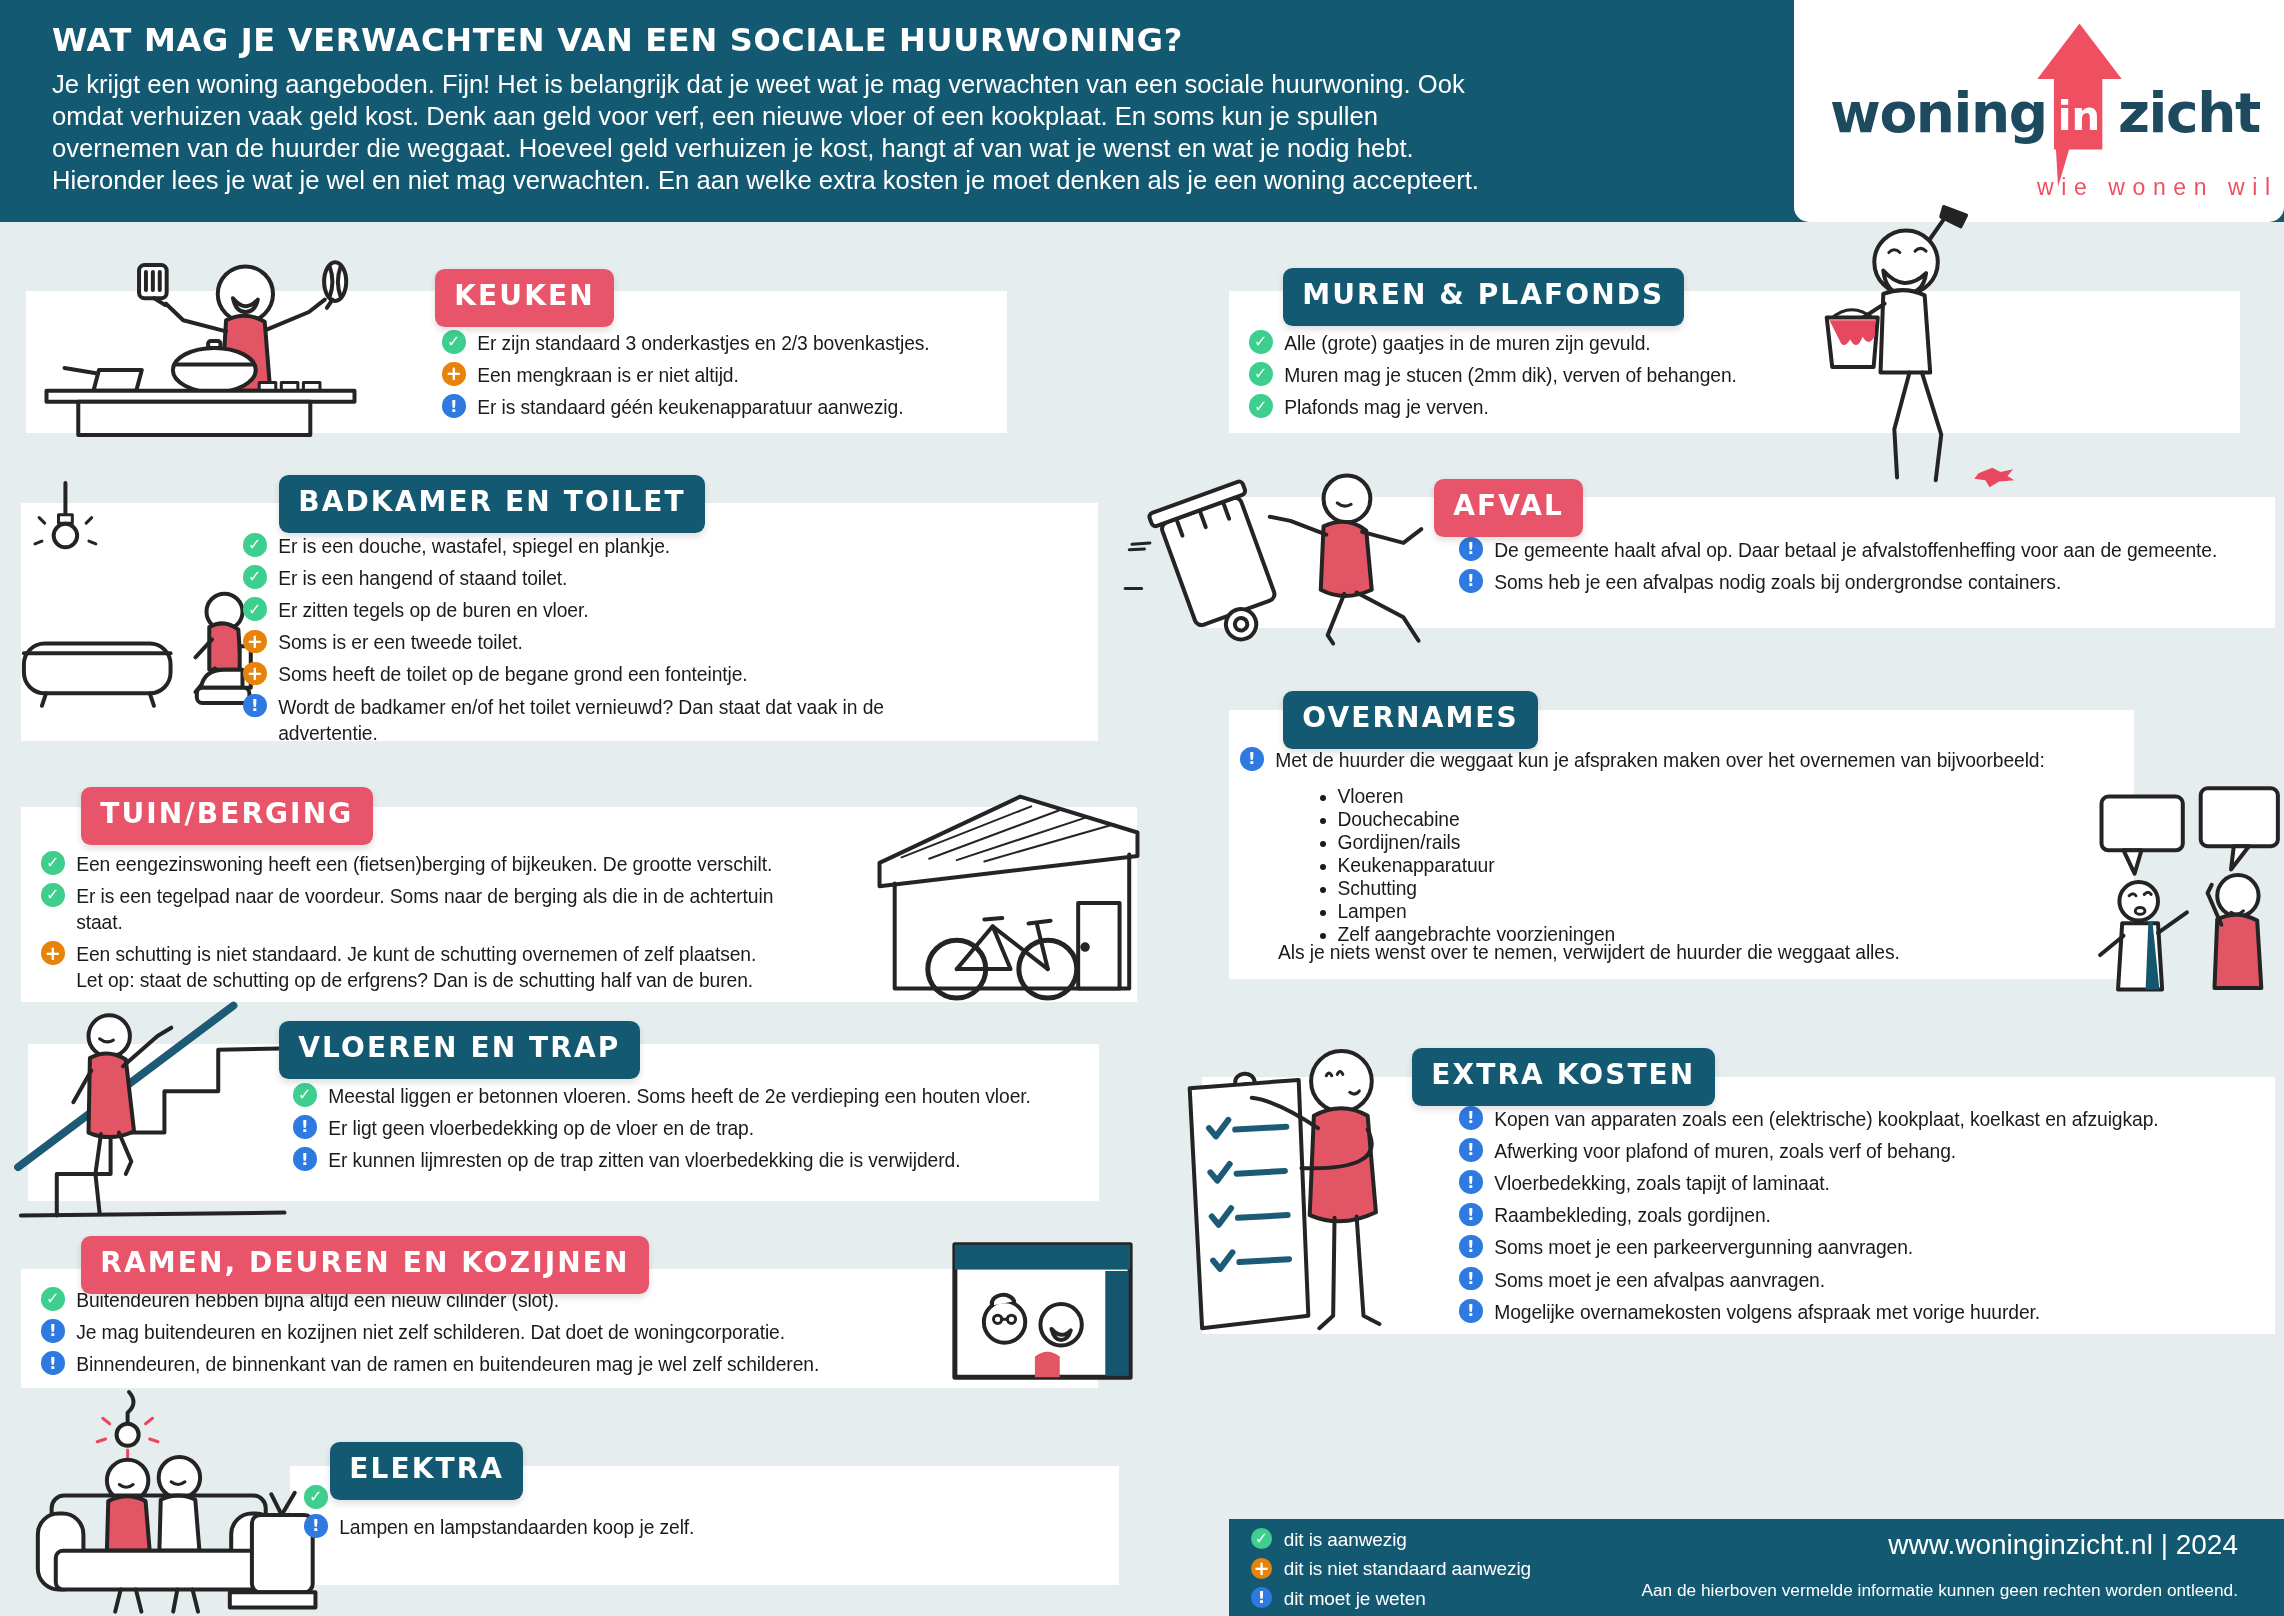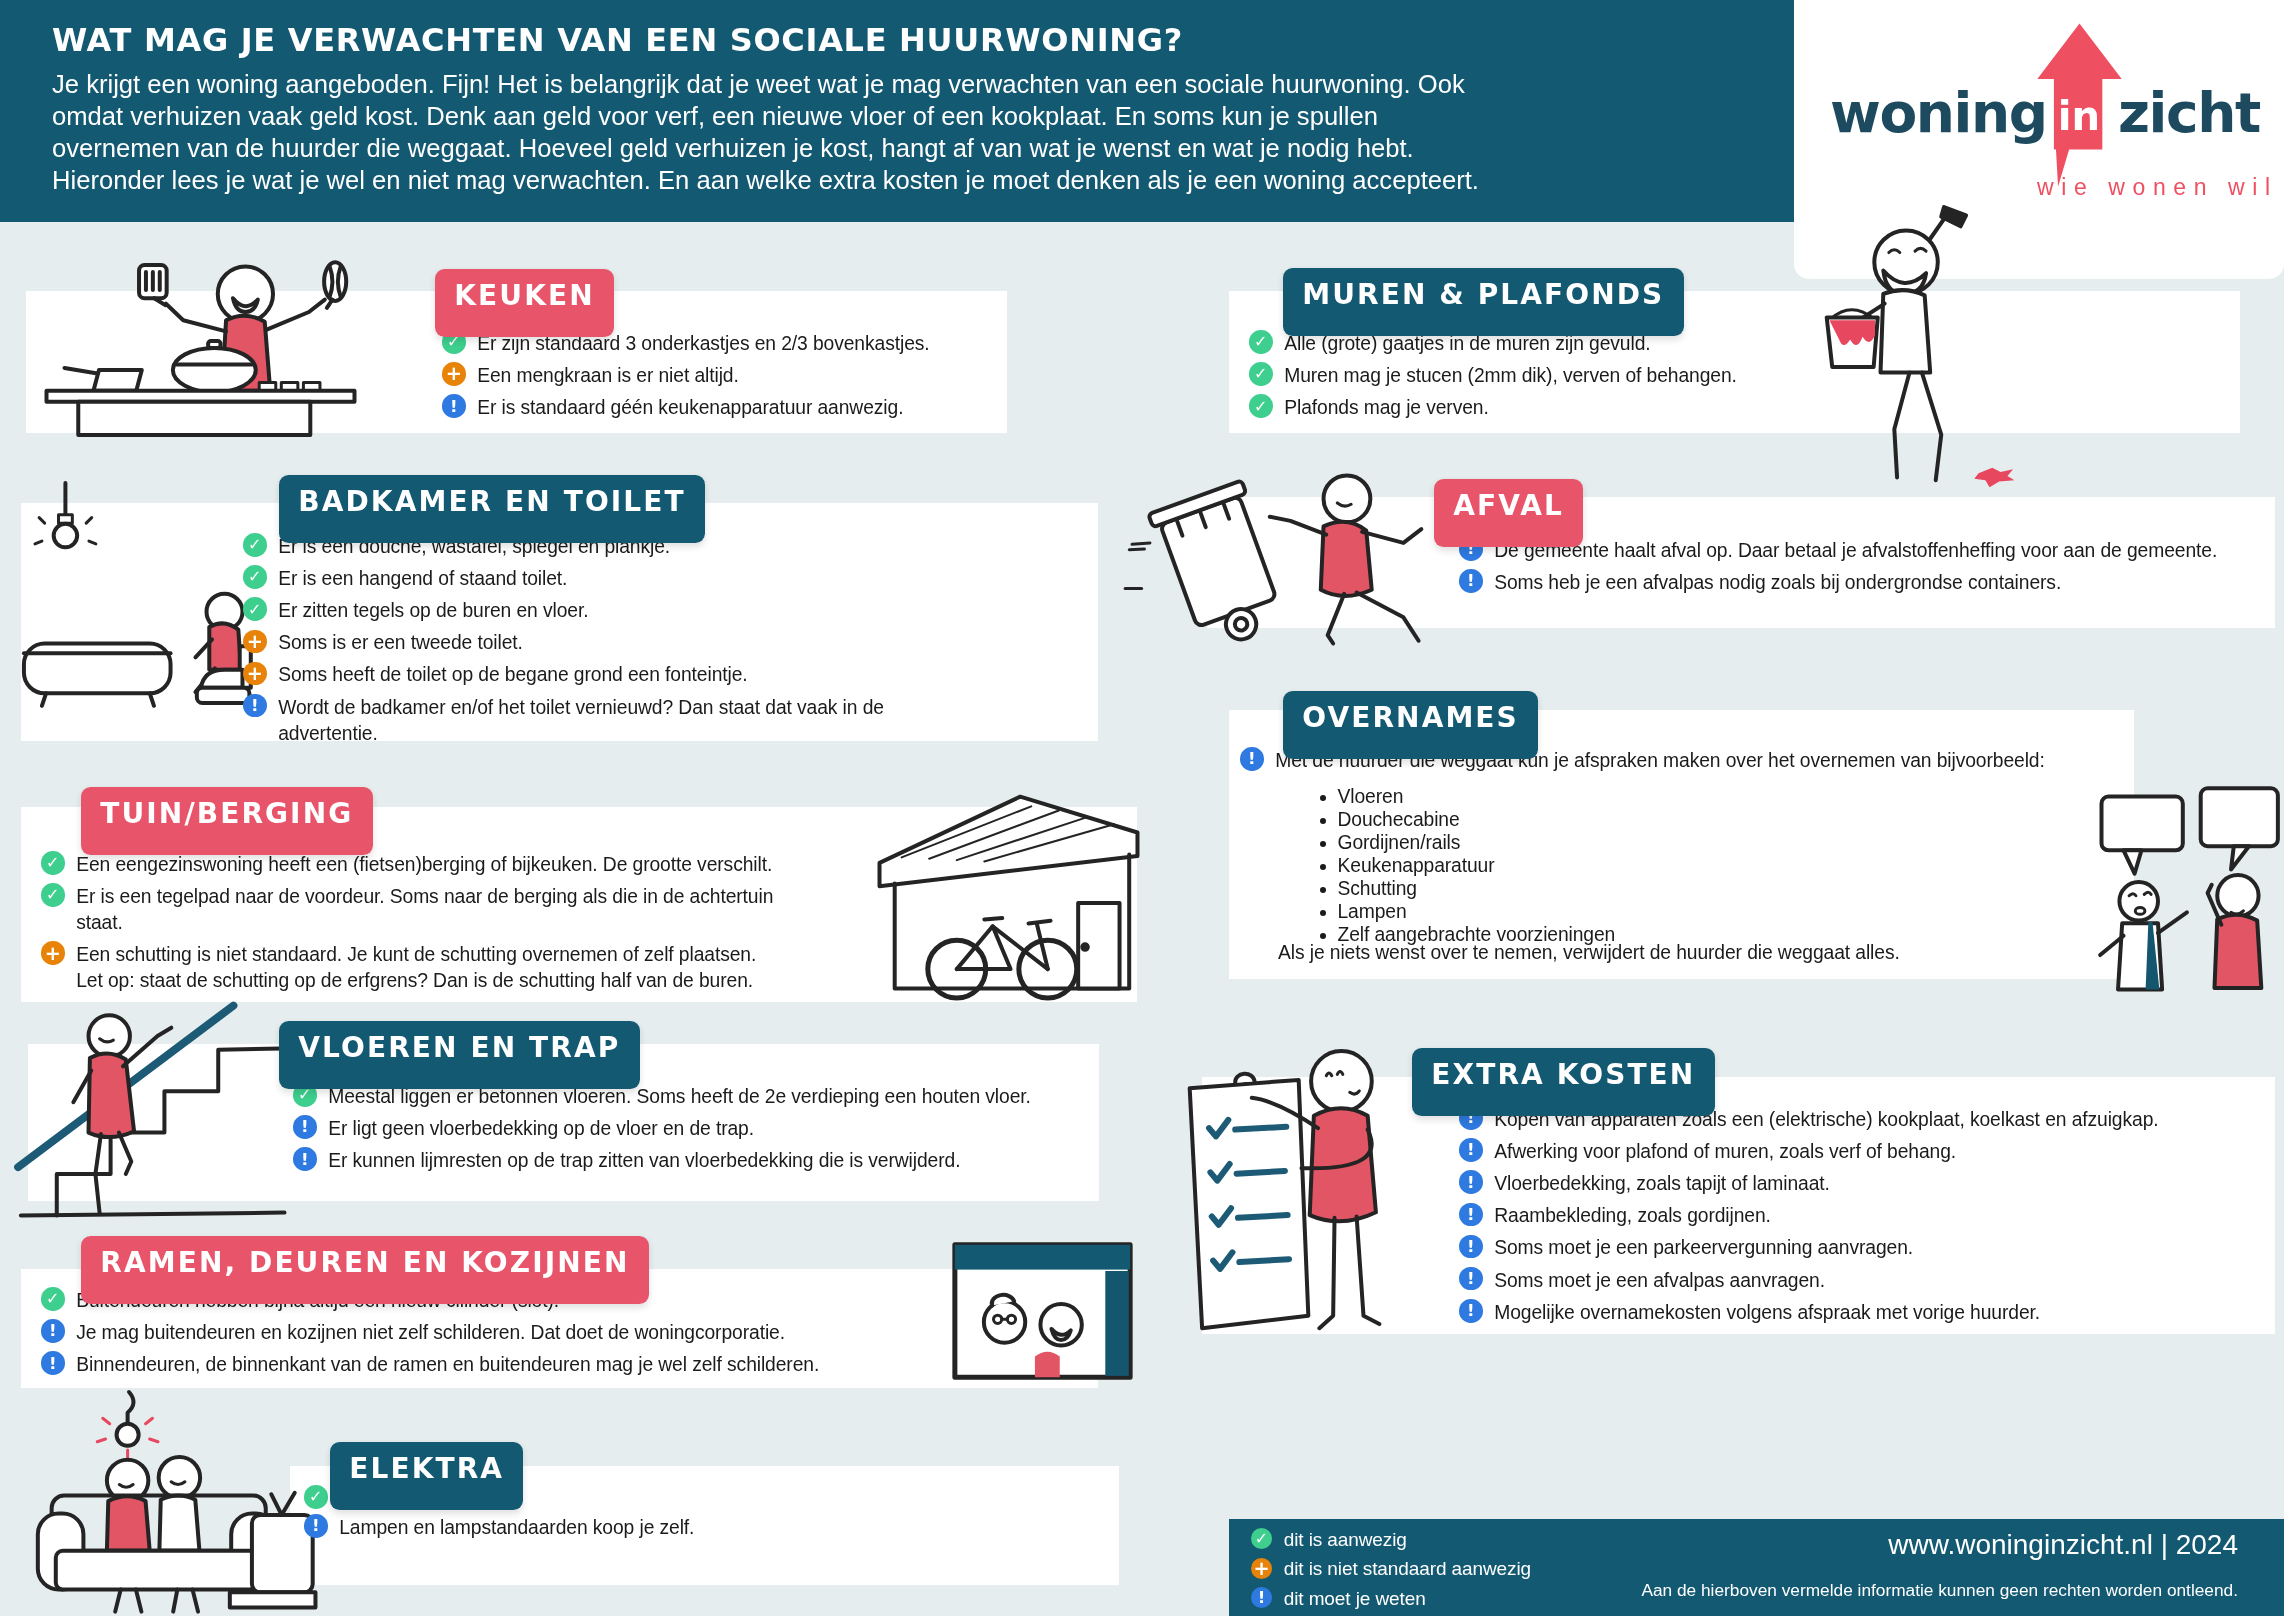--- a/index.html
+++ b/index.html
@@ -4,30 +4,30 @@
 <style>
   html,body{margin:0;padding:0;}
   body{font-family:"Liberation Sans", sans-serif; background:#cfd8dc;}
   .canvas{position:relative;width:2284px;height:1616px;background:#e5edef;overflow:hidden;}
   .abs{position:absolute;}
 
   
   .header-band{left:0;top:0;width:2284px;height:222px;background:#135972;}
   .header-title{left:52px;top:21px;color:#fff;font-size:32px;font-weight:bold;letter-spacing:0.7px;font-family:"DejaVu Sans",sans-serif;}
   .header-para{left:52px;top:68px;color:#fff;font-size:25.6px;line-height:32px;width:1713px;}
-  .logo-box{left:1794px;top:0;width:490px;height:279px;background:#fff;border-radius:0 0 15px 15px;}
+  .logo-box{left:1794px;top:0;width:490px;height:222px;background:#fff;border-radius:0 0 15px 15px;}
   .logo-word{position:absolute;top:81px;font-size:55px;font-weight:bold;color:#1d4a5f;letter-spacing:-1.4px;font-family:"DejaVu Sans",sans-serif;}
   .logo-tagline{position:absolute;left:243px;top:174px;font-size:23px;color:#ee5062;letter-spacing:7.6px;white-space:nowrap;}
 
   
   .card{background:#fff;z-index:1;}
   .footer-box{left:1229px;top:1519px;width:1055px;height:97px;background:#135972;z-index:1;}
 
   
-  .badge{z-index:4;height:68px;line-height:54px;padding:0 19.3px;border-radius:9.7px;color:#fff;
+  .badge{z-index:4;height:58px;line-height:54px;padding:0 19.3px;border-radius:9.7px;color:#fff;
          font-family:"DejaVu Sans",sans-serif;font-weight:bold;font-size:28px;letter-spacing:2.1px;
          white-space:nowrap;box-shadow:0 3.5px 7px rgba(0,0,0,.12);}
   .badge.red{background:#e8556a;}
   .badge.teal{background:#135972;}
 
   
   .items{z-index:3;}
   .item{display:flex;align-items:flex-start;gap:11.7px;margin-bottom:5.5px;}
   .item-text{font-size:19.3px;line-height:26px;color:#1b1b1b;letter-spacing:-0.1px;padding-top:0.7px;}
   .dot{flex:0 0 23.5px;width:23.5px;height:23.5px;border-radius:50%;display:flex;align-items:center;justify-content:center;

